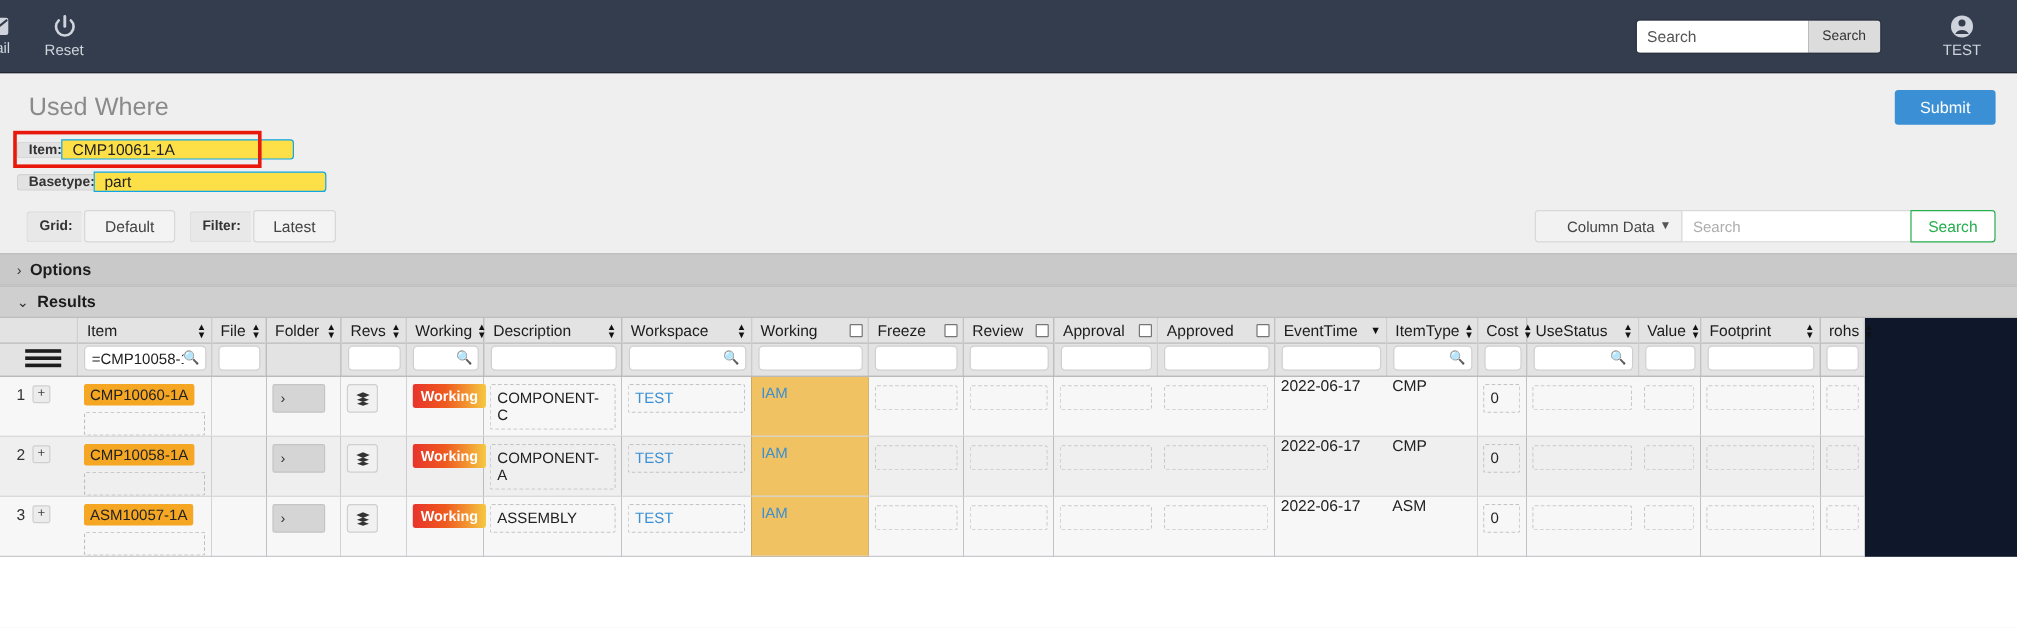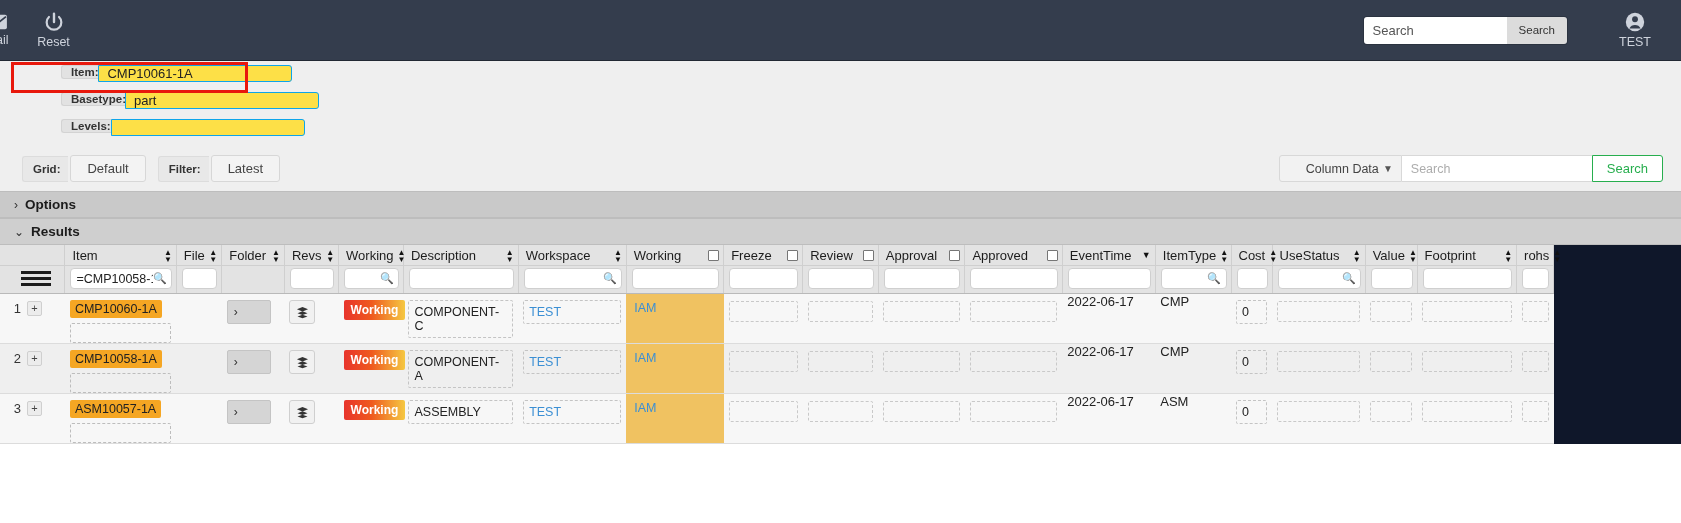--- a/index.html
+++ b/index.html
@@ -64,21 +64,21 @@
   }
   .page-title { font-size: 21px; color: #8a8a8a; font-weight: 400; }
   .submit-btn {
     background: #3b8fd4; color: #fff; border: 0; border-radius: 3px;
     font-size: 13.5px; padding: 7px 21px; cursor: pointer;
     font-family: "Liberation Sans", sans-serif;
   }
 
   
   .form { padding: 4px 0 0 14px; }
-  .frow { display: flex; align-items: flex-start; margin-bottom: 2px; height: 25px; width: 231px; padding-left: 47px; }
+  .frow { display: flex; align-items: center; margin-bottom: 2px; height: 25px; width: 201px; }
   .frow.highlight { outline: 3px solid #e8180c; outline-offset: 0px; }
   .flabel {
     width: 64px; background: #e2e2e2; border: 1px solid #d3d3d3;
     border-right: 0; border-radius: 3px 0 0 3px;
     font-size: 11.5px; font-weight: bold; color: #333;
     display: flex; align-items: center; padding-left: 9px;
   }
   .finput {
     flex: 1; background: #fde047; border: 1px solid #0ea5e9;
     border-radius: 0 3px 3px 0; font-size: 13px;
@@ -249,33 +249,33 @@
       </span>
       <span class="lbl">TEST</span>
     </div>
 
 
   </div>
 </div>
 
 <div class="page">
 
+  <div class="page-head">
+    <div class="page-title">Used Where</div>
+    <button class="submit-btn">Submit</button>
+  </div>
 
   <div class="form">
     <div class="frow highlight">
       <div class="flabel">Item:</div>
       <input class="finput" value="CMP10061-1A" style="">
     </div>
     <div class="frow">
       <div class="flabel">Basetype:</div>
       <input class="finput" value="part" style="">
-    </div>
-    <div class="frow">
-      <div class="flabel">Levels:</div>
-      <input class="finput" value="" style="">
     </div>
   </div>
 
   <div class="strip">
     <div class="strip-left">
       <div class="gf-label">Grid:</div>
       <button class="gf-btn">Default</button>
       <div class="gf-label">Filter:</div>
       <button class="gf-btn">Latest</button>
     </div>

